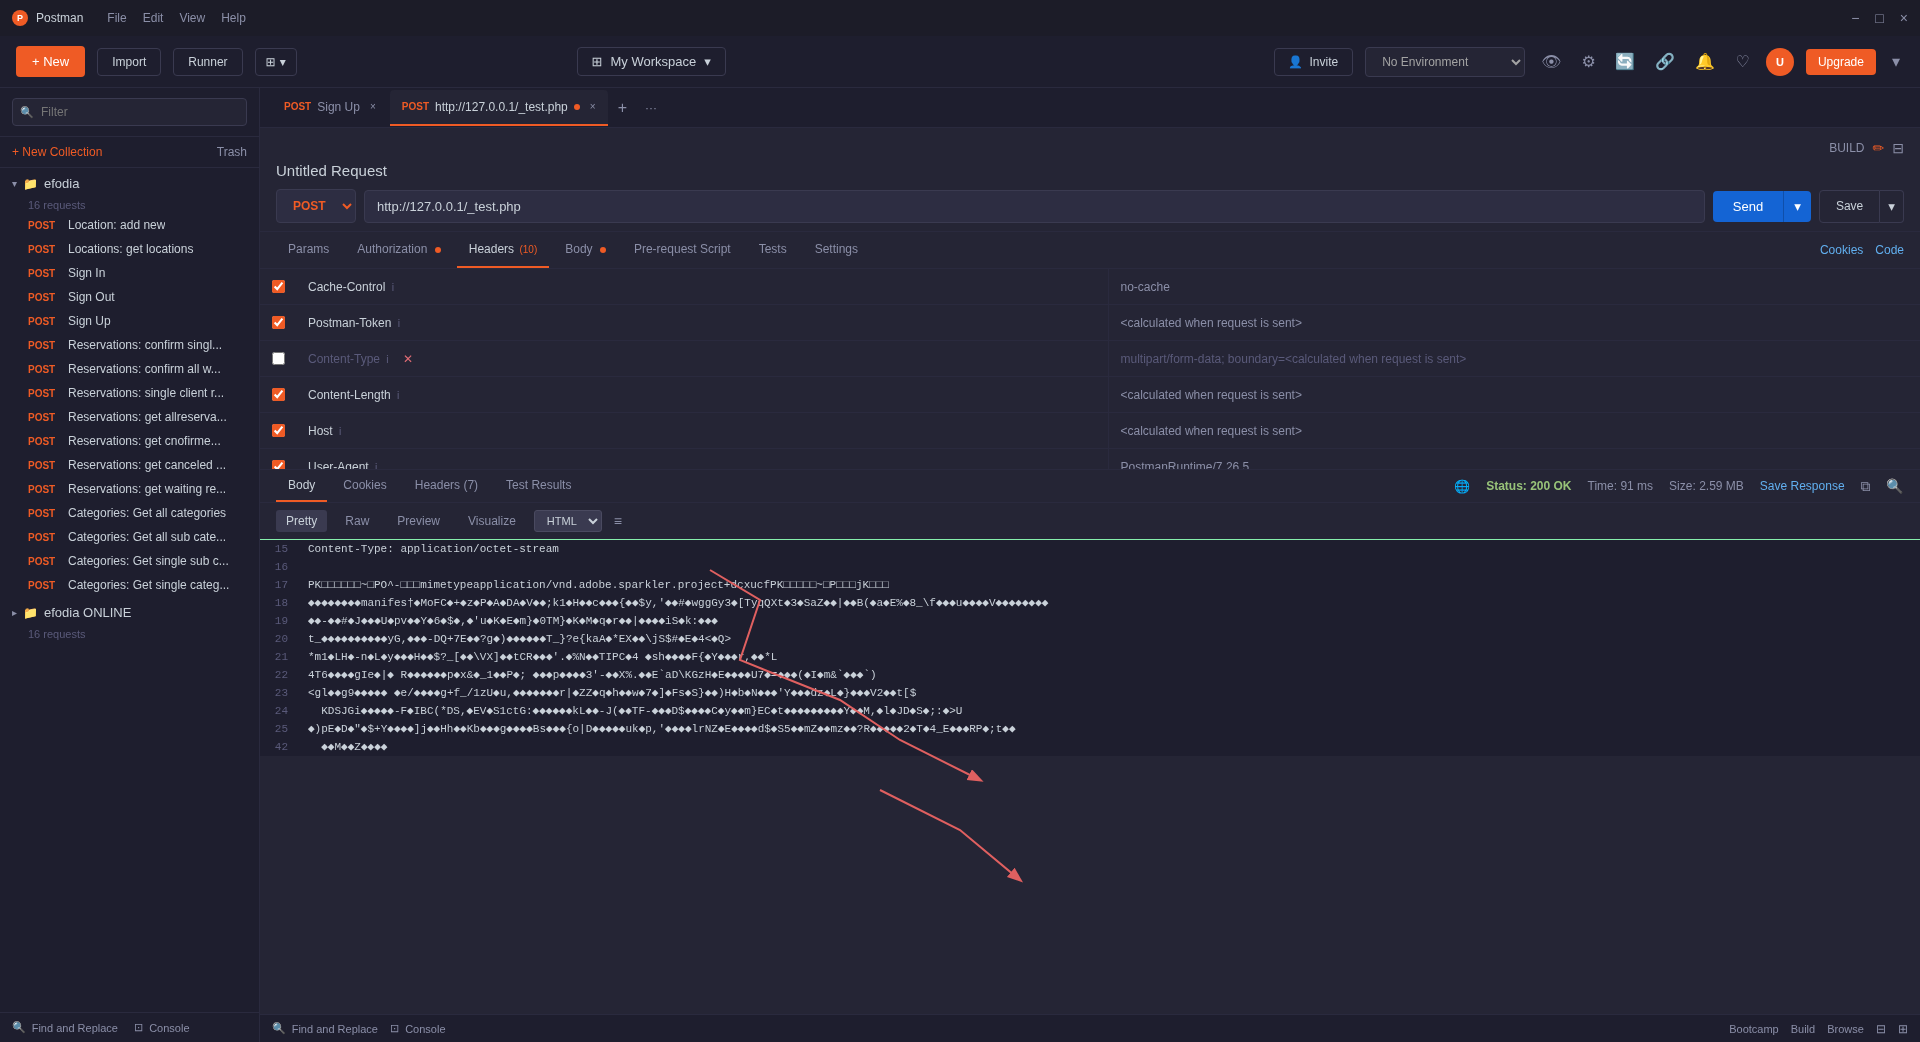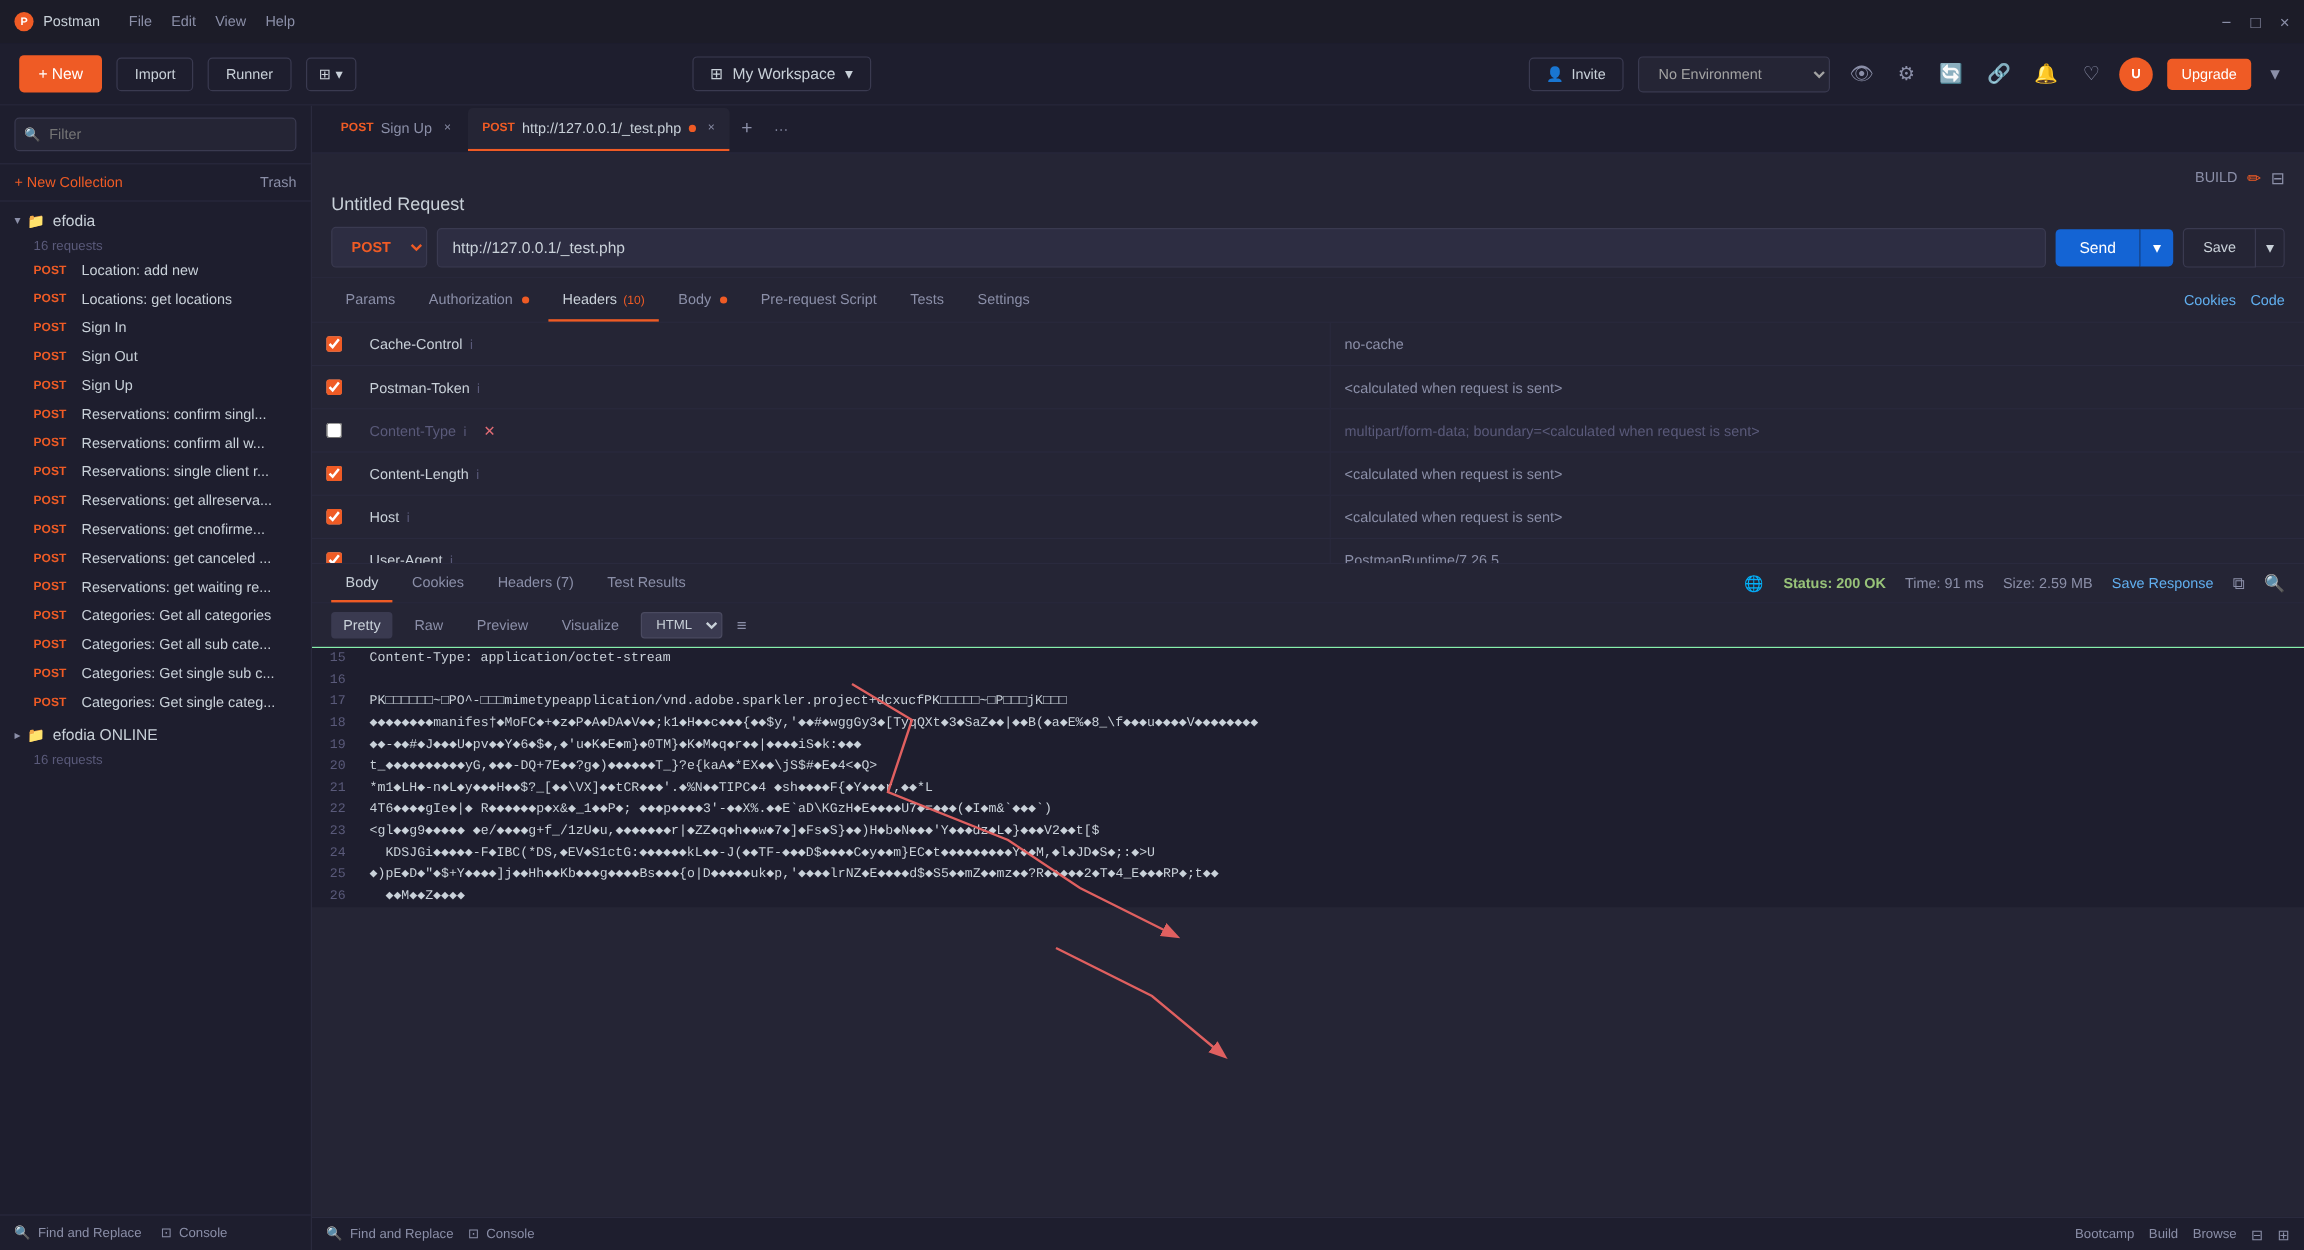--- a/index.html
+++ b/index.html
@@ -1181,21 +1181,21 @@
           </div>
           <div class="code-line">
             <span class="line-num">24</span>
             <span class="line-content binary">  KDSJGi◆◆◆◆◆-F◆IBC(*DS,◆EV◆S1ctG:◆◆◆◆◆◆kL◆◆-J(◆◆TF-◆◆◆D$◆◆◆◆C◆y◆◆m}EC◆t◆◆◆◆◆◆◆◆◆Y◆◆M,◆l◆JD◆S◆;:◆&gt;U</span>
           </div>
           <div class="code-line">
             <span class="line-num">25</span>
             <span class="line-content binary">◆)pE◆D◆"◆$+Y◆◆◆◆]j◆◆Hh◆◆Kb◆◆◆g◆◆◆◆Bs◆◆◆{o|D◆◆◆◆◆uk◆p,'◆◆◆◆lrNZ◆E◆◆◆◆d$◆S5◆◆mZ◆◆mz◆◆?R◆◆◆◆◆2◆T◆4_E◆◆◆RP◆;t◆◆</span>
           </div>
           <div class="code-line">
-            <span class="line-num">26</span>
+            <span class="line-num">42</span>
             <span class="line-content binary">  ◆◆M◆◆Z◆◆◆◆</span>
           </div>
         </div>
 
         <svg class="arrow-svg" style="position:absolute;top:0;left:0;width:100%;height:100%;pointer-events:none;">
 
           <g stroke="#e06060" stroke-width="2" fill="none">
 
             <path d="M 450 30 L 500 60 L 480 120 L 580 160 L 640 200 L 720 240" marker-end="url(#arrowhead)"></path>
 

